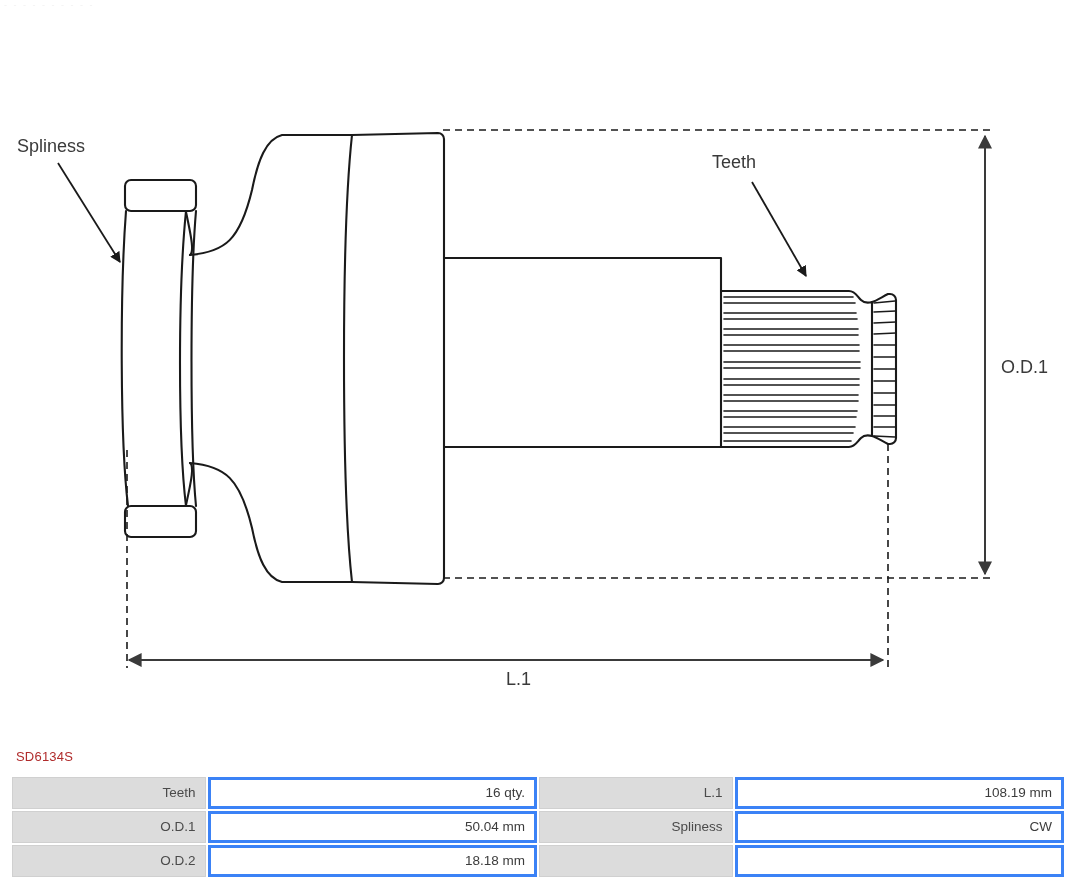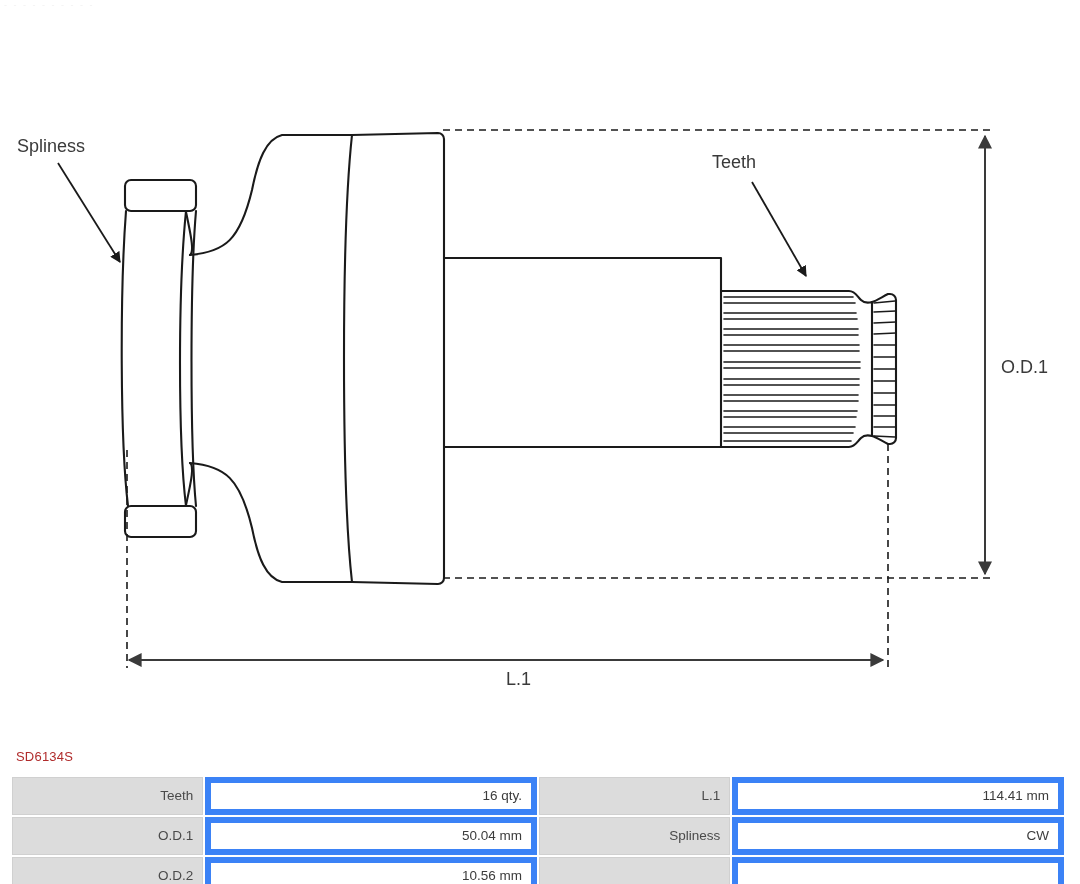--- a/index.html
+++ b/index.html
@@ -57,21 +57,21 @@
   }
   td.lbl {
     background: #dcdcdc;
     border: 1px solid #d0d0d0;
     text-align: right;
     color: #4a4a4a;
     width: 168px;
   }
   td.val {
     background: #ffffff;
-    border: 6px solid #3b82f6;
+    border: 3px solid #3b82f6;
     text-align: right;
     color: #3c3c3c;
     width: 296px;
   }
   td.lbl.empty, td.val.empty {
     color: transparent;
   }
   .wm {
     position: absolute;
     font-size: 9px;
@@ -212,29 +212,29 @@
 
 <div class="spec-section">
   <div class="part-title">SD6134S</div>
 
   <table class="spec-table">
     <tbody>
       <tr>
         <td class="lbl">Teeth</td>
         <td class="val">16 qty.</td>
         <td class="lbl">L.1</td>
-        <td class="val">114.41 mm</td>
+        <td class="val">108.19 mm</td>
       </tr>
       <tr>
         <td class="lbl">O.D.1</td>
         <td class="val">50.04 mm</td>
         <td class="lbl">Spliness</td>
         <td class="val">CW</td>
       </tr>
       <tr>
         <td class="lbl">O.D.2</td>
-        <td class="val">10.56 mm</td>
+        <td class="val">18.18 mm</td>
         <td class="lbl empty"></td>
         <td class="val empty"></td>
       </tr>
     </tbody>
   </table>
 </div>
 
 </body></html>

